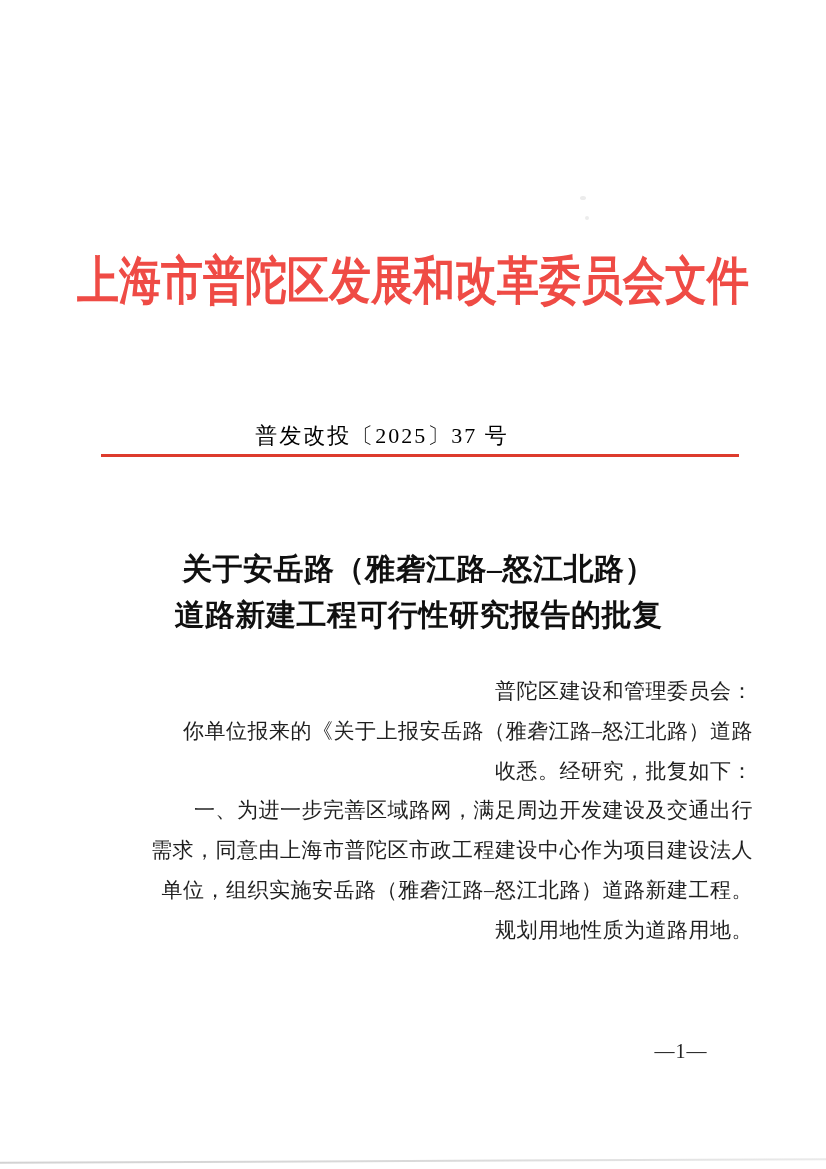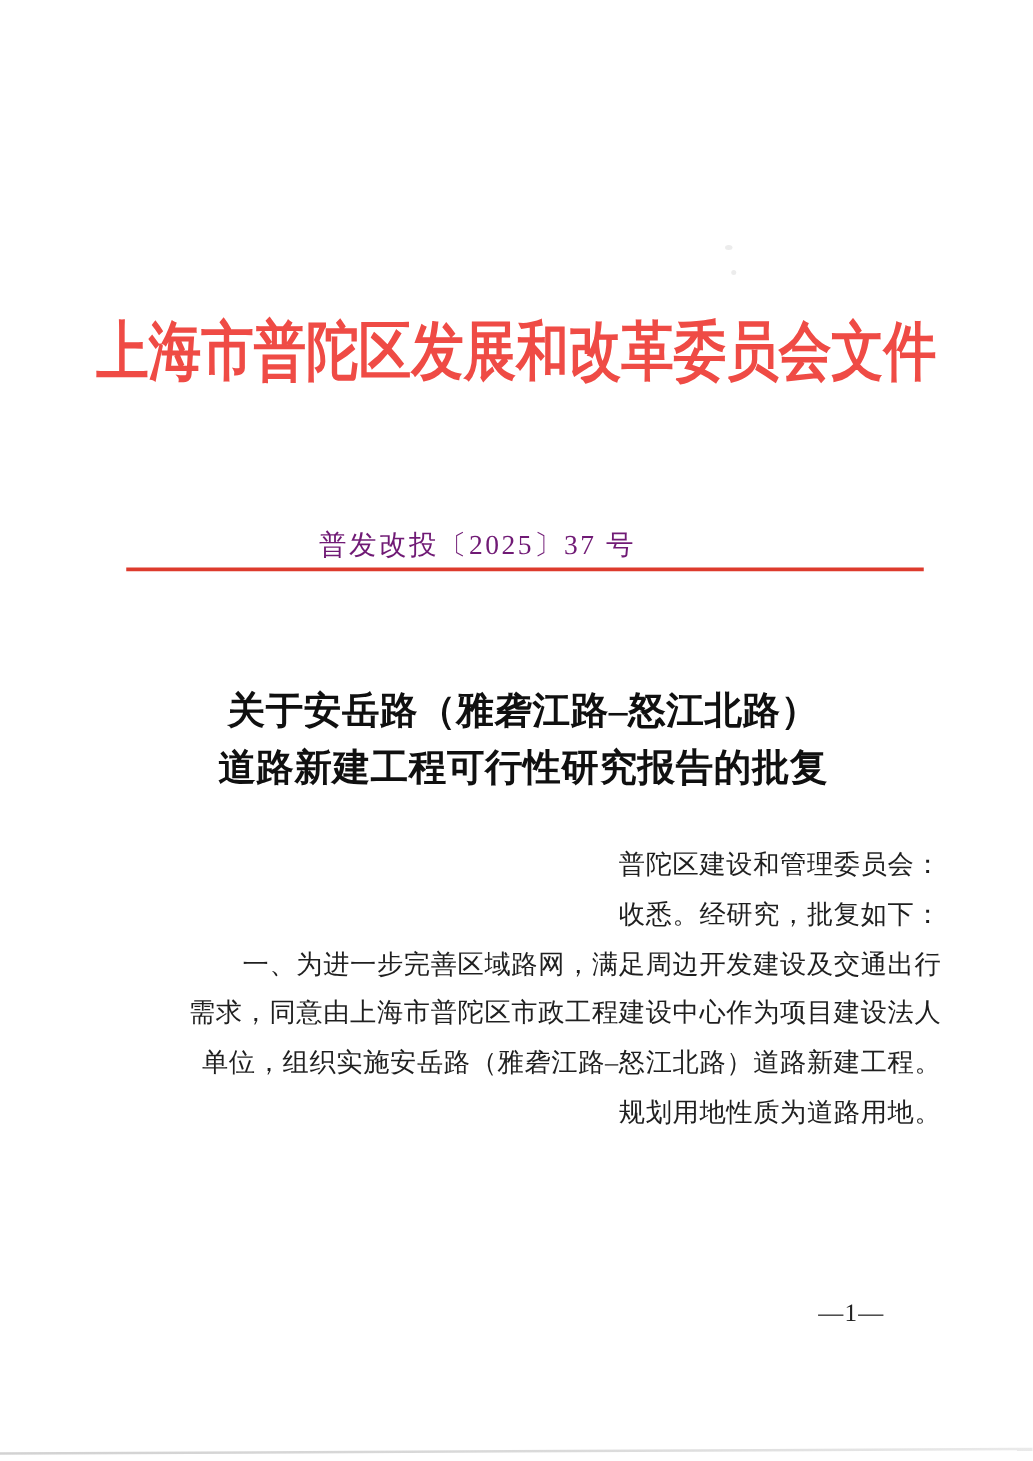--- a/index.html
+++ b/index.html
@@ -22,21 +22,21 @@
     text-align:center;
     font-size:42px;font-weight:bold;
     color:var(--header-red);
     letter-spacing:0px;
     transform:scaleY(1.22);transform-origin:top center;
     white-space:nowrap;
   }
   .doc-number{
     position:absolute;top:421px;left:0;width:752px;
     text-align:center;
-    font-size:22px;color:#701a75;
+    font-size:22px;color:#000000;
     letter-spacing:2px;
     padding-left:12px;
     white-space:nowrap;
   }
   .red-rule{
     position:absolute;top:454px;left:101px;width:638px;height:2.5px;
     background:var(--rule-red);
   }
   .doc-title{
     position:absolute;top:546px;left:0;width:826px;
@@ -83,20 +83,21 @@
 
   <div class="red-rule"></div>
 
   <div class="doc-title">
     <div>关于安岳路（雅砻江路–怒江北路）</div>
     <div>道路新建工程可行性研究报告的批复</div>
   </div>
 
   <div class="doc-body">
     <div class="line">普陀区建设和管理委员会：</div>
+    <div class="line indent">你单位报来的《关于上报安岳路（雅砻江路–怒江北路）道路</div>
     <div class="line">收悉。经研究，批复如下：</div>
     <div class="line indent">一、为进一步完善区域路网，满足周边开发建设及交通出行</div>
     <div class="line">需求，同意由上海市普陀区市政工程建设中心作为项目建设法人</div>
     <div class="line">单位，组织实施安岳路（雅砻江路–怒江北路）道路新建工程。</div>
     <div class="line">规划用地性质为道路用地。</div>
   </div>
 
   <div class="page-number">—1—</div>
 
   <div class="scan-speck speck-1"></div>

